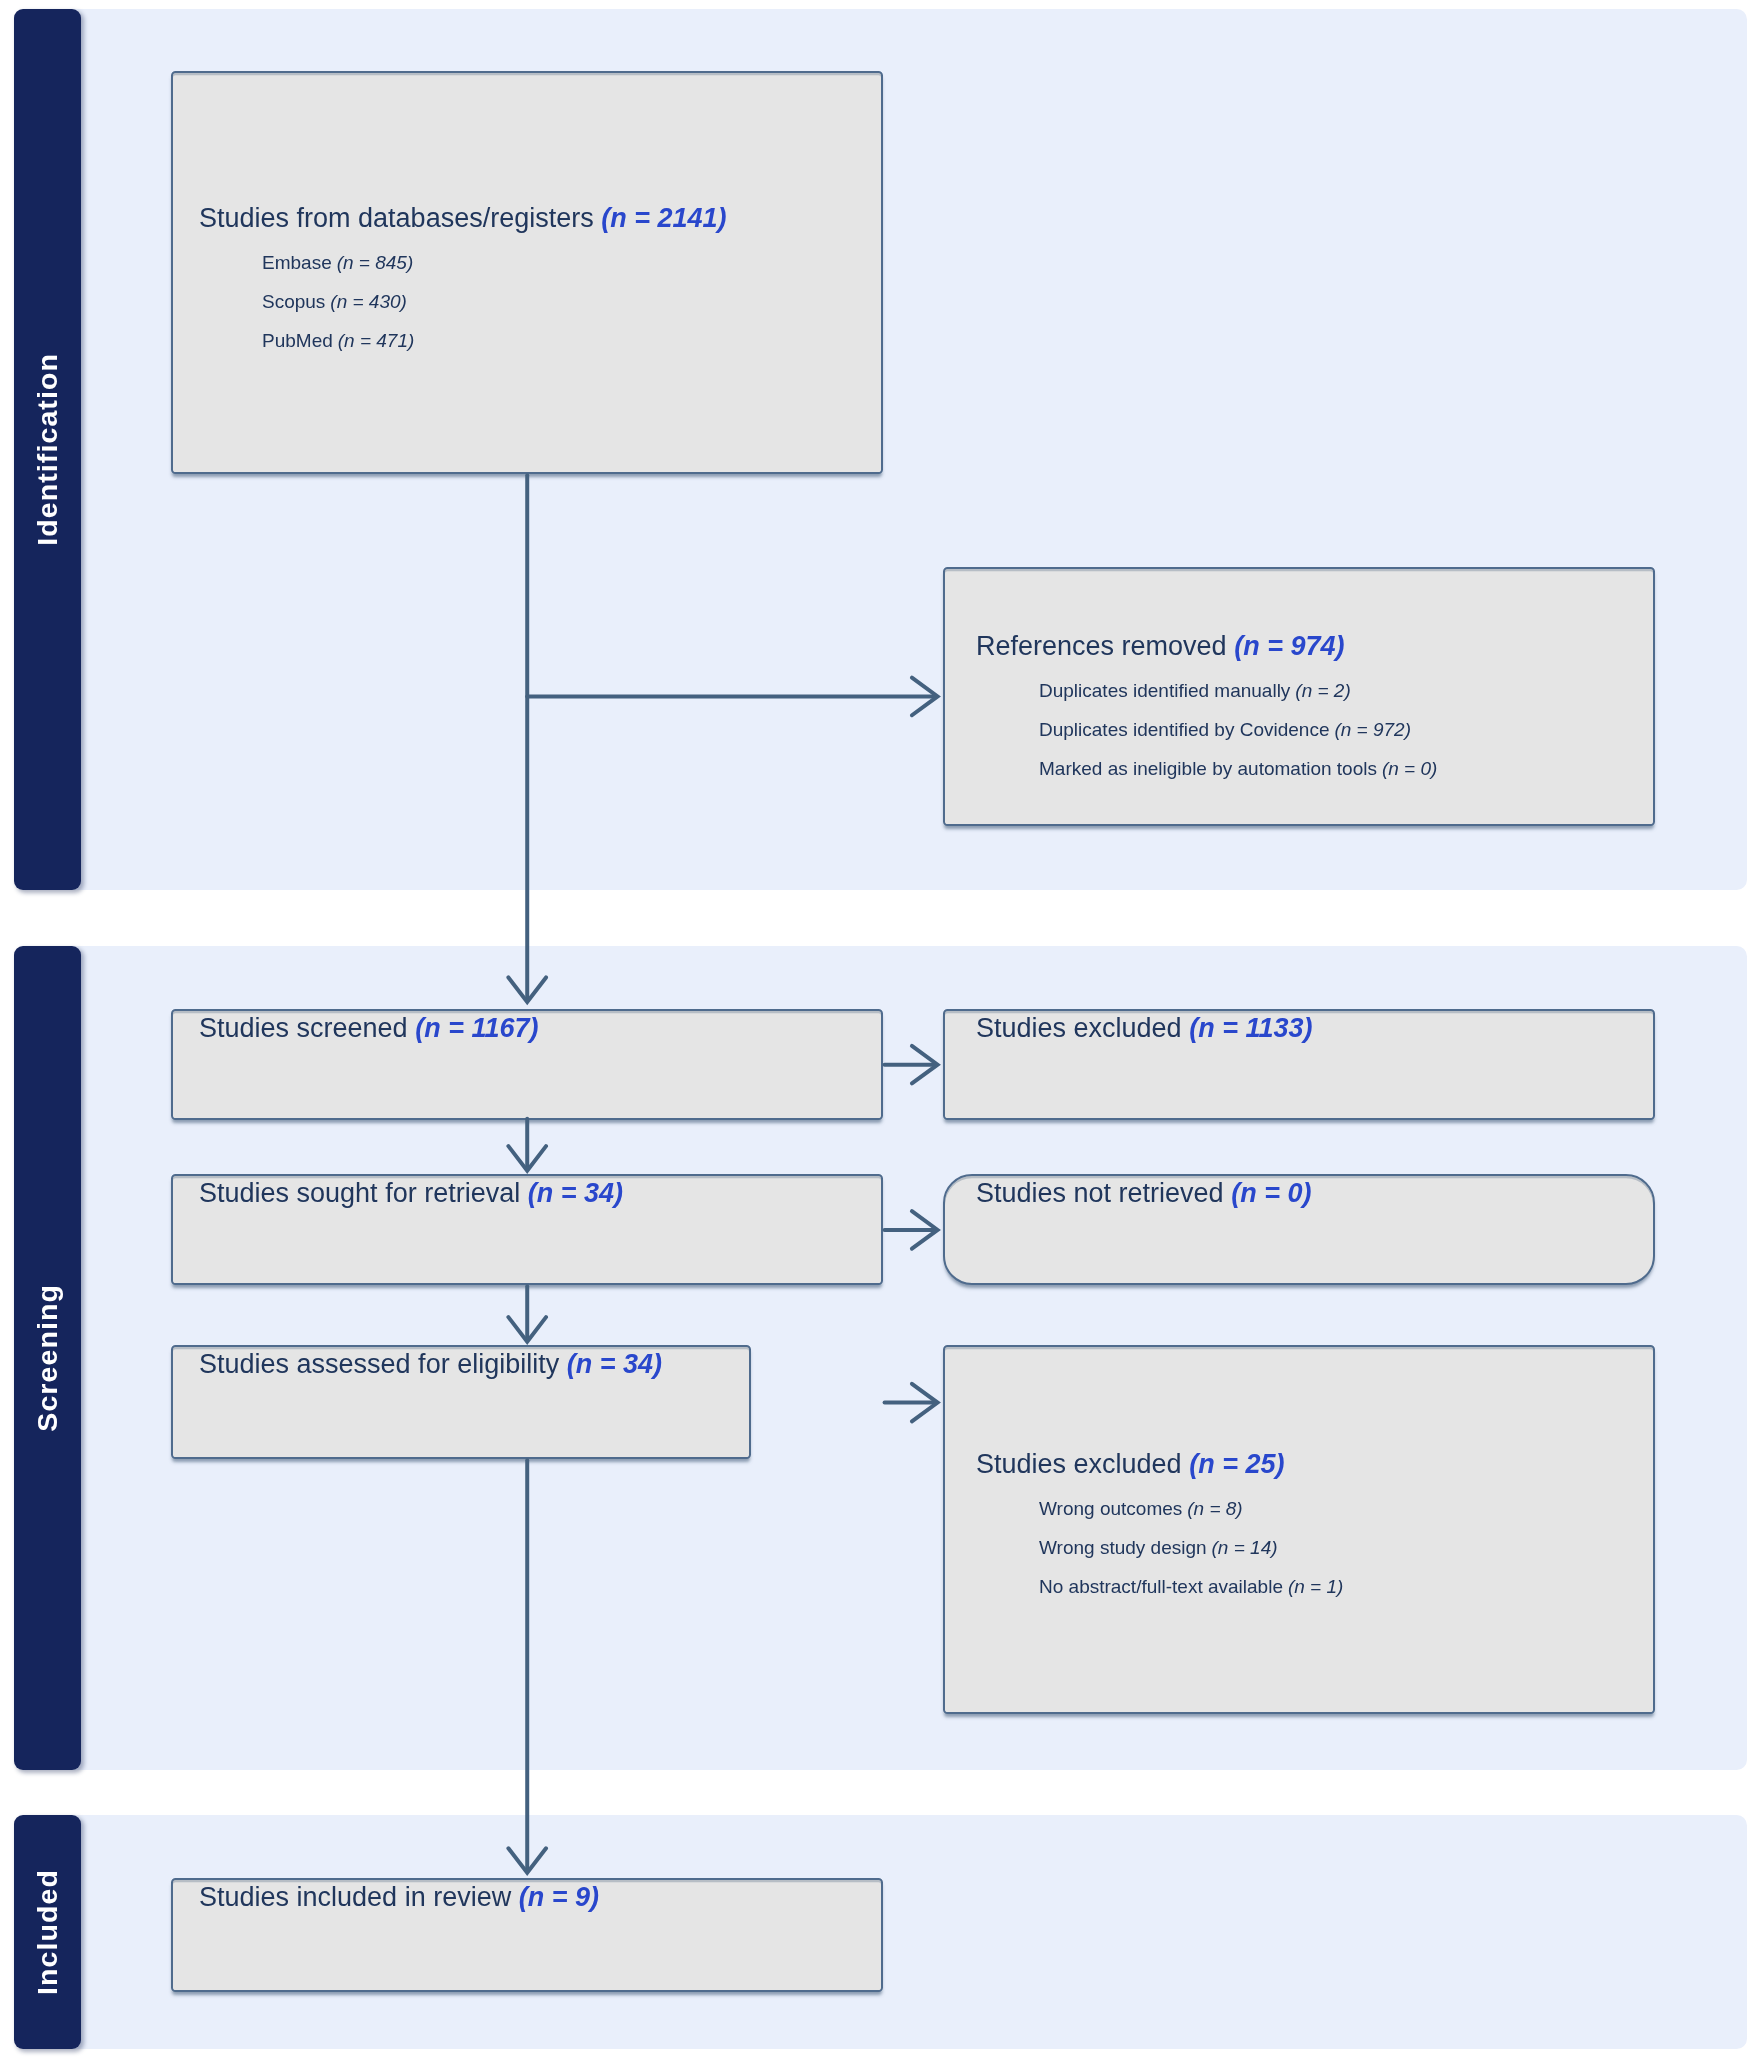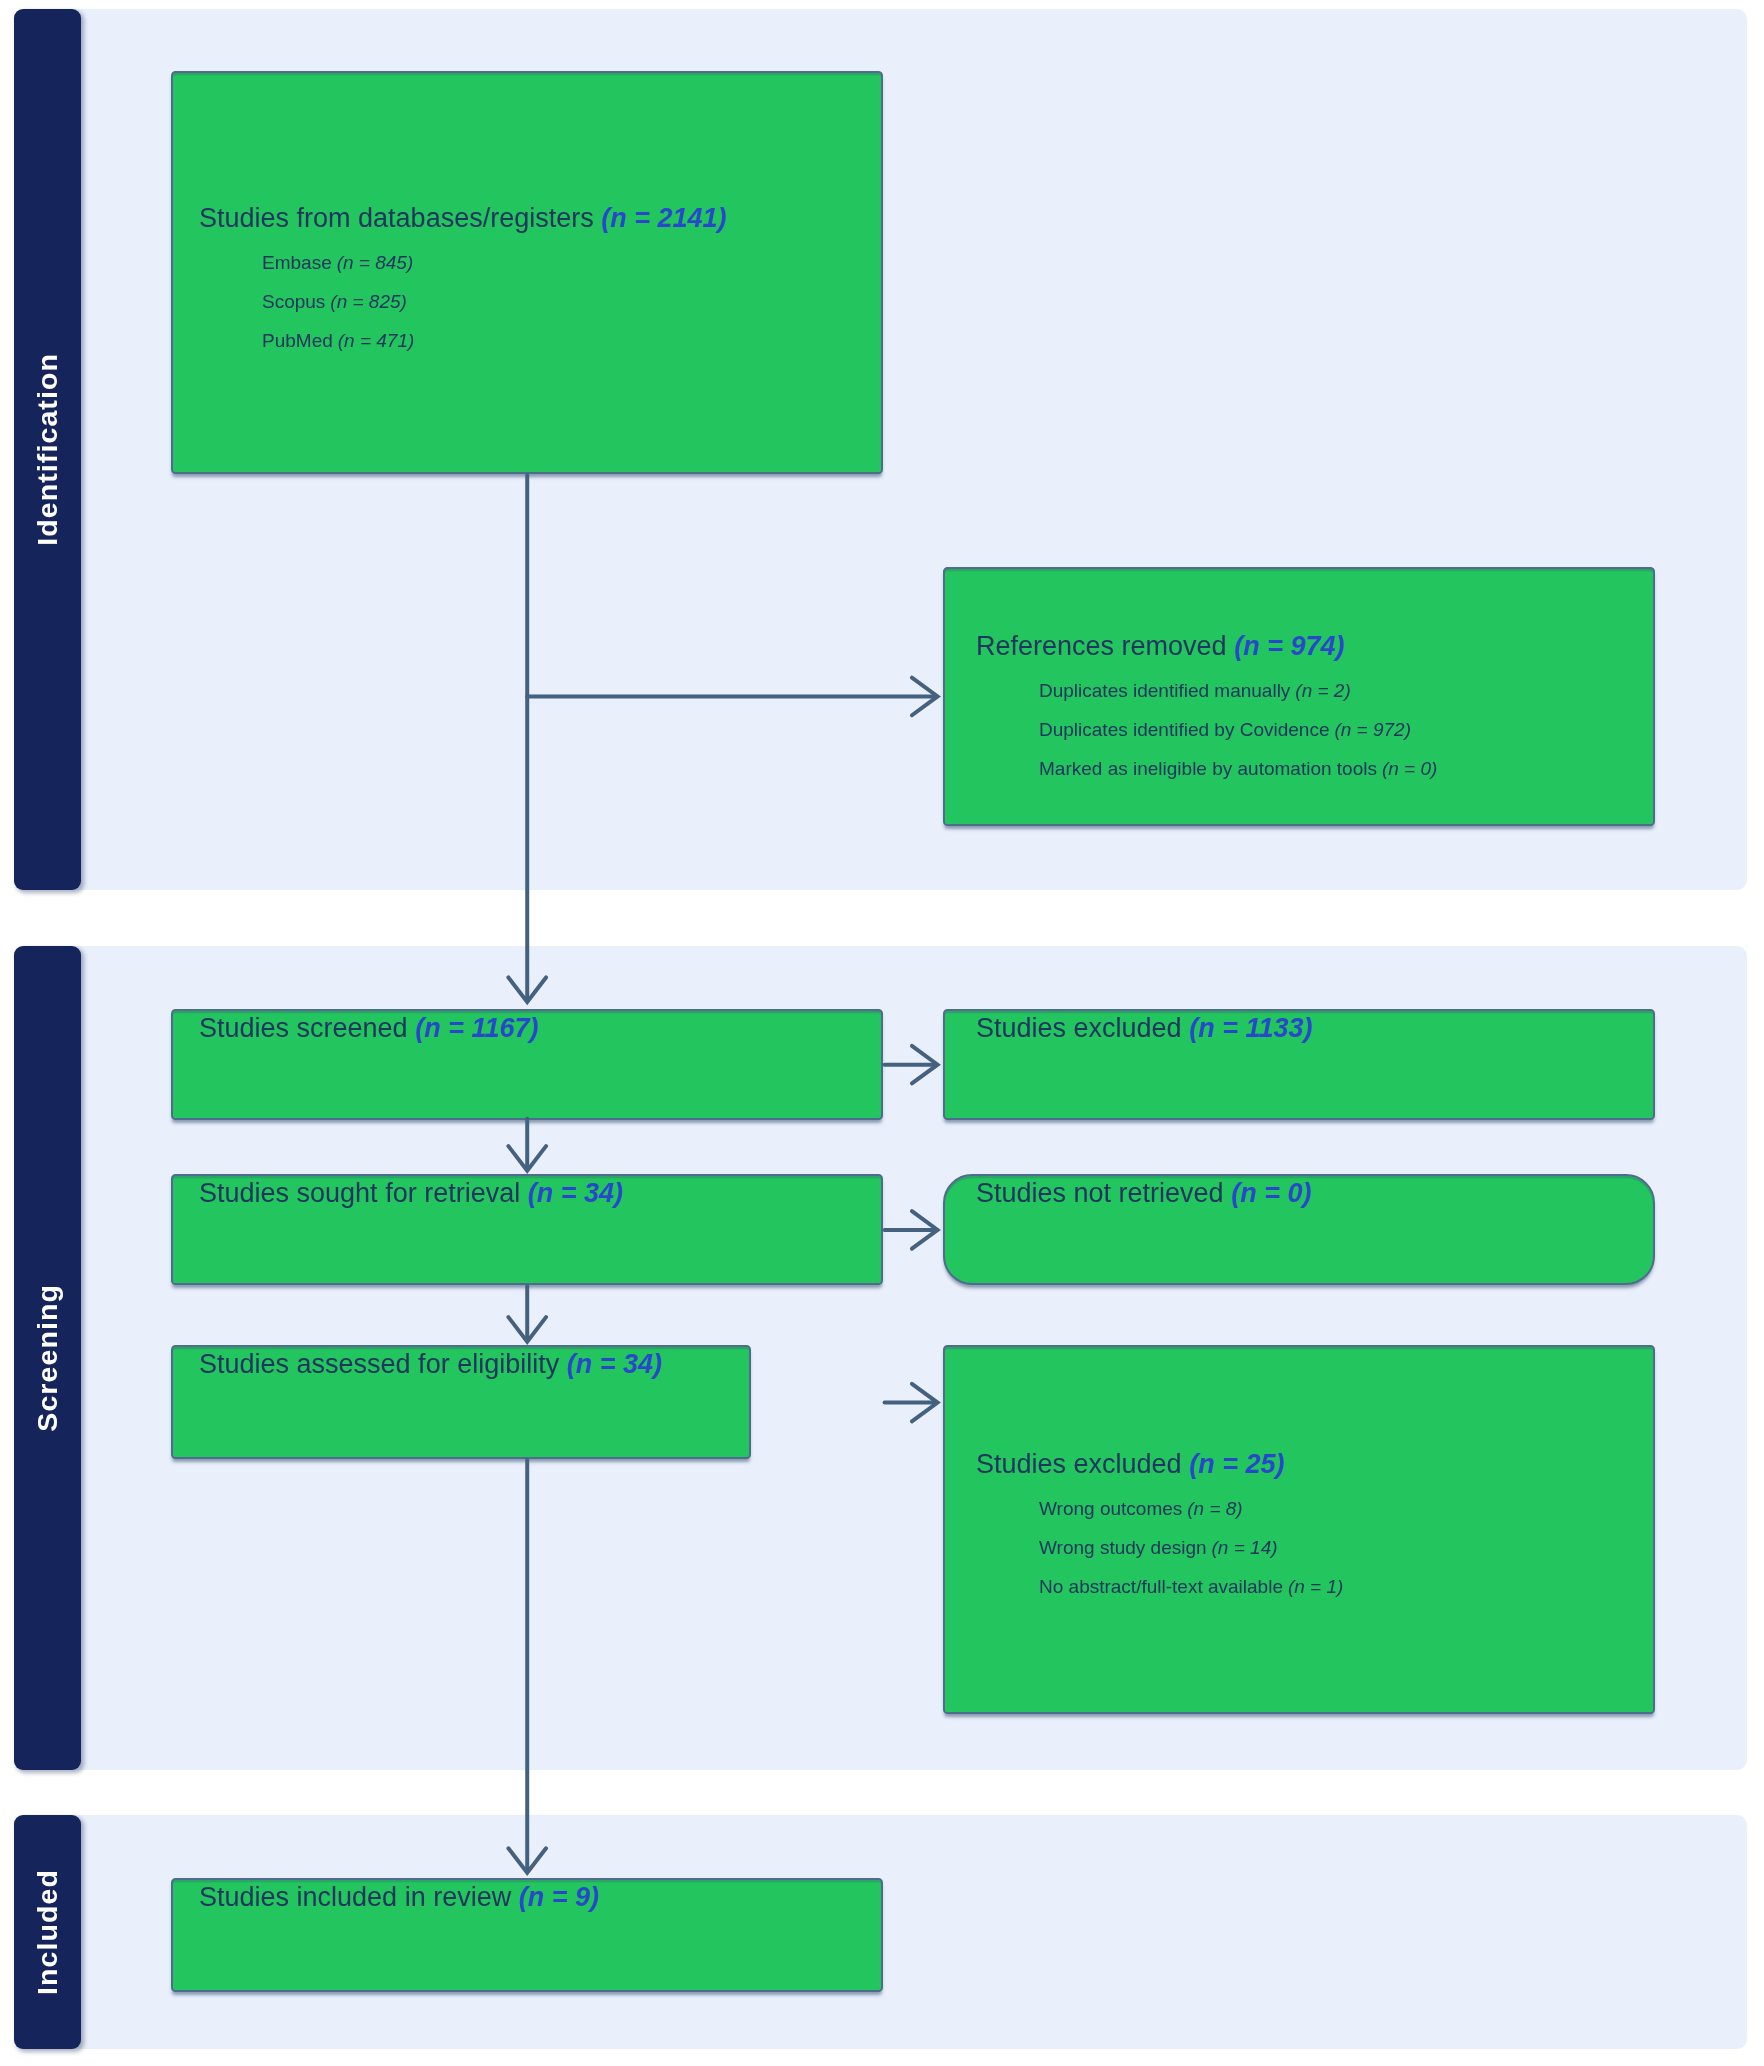--- a/index.html
+++ b/index.html
@@ -37,21 +37,21 @@
     writing-mode:vertical-rl;
     transform:rotate(180deg);
     color:#ffffff;
     font-weight:700;
     font-size:28.5px;
     letter-spacing:1.1px;
     white-space:nowrap;
   }
   .box{
     position:absolute;
-    background:#22c55e;
+    background:#e5e5e5;
     border:2.3px solid var(--box-border);
     border-radius:4.6px;
     box-shadow:0 4px 3.4px -1.1px rgba(60,85,115,0.55), inset 0 2.3px 0 rgba(60,85,115,0.28);
     box-sizing:border-box;
     font-size:27px;
     line-height:34px;
   }
   .box.centered{display:flex;align-items:flex-start;}
   .box-title{white-space:nowrap;}
   .count{
@@ -117,21 +117,21 @@
     <path d="M925 2562 L925 3278"></path>
     <path d="M892 3243 L925 3286 L958 3243"></path>
   </svg>
 
   <div class="box pad" style="left:171px;top:71px;width:712px;height:403px;padding:128px 17px 0 26px;">
     <div class="box-title">
       <span>Studies from databases/registers</span><span class="count">(n = 2141)</span>
     </div>
     <ul class="box-list">
         <li><span>Embase</span><span class="item-count">(n = 845)</span></li>
-        <li><span>Scopus</span><span class="item-count">(n = 825)</span></li>
+        <li><span>Scopus</span><span class="item-count">(n = 430)</span></li>
         <li><span>PubMed</span><span class="item-count">(n = 471)</span></li>
       </ul>
   </div>
 
   <div class="box pad" style="left:943px;top:567px;width:712px;height:259px;padding:60px 17px 0 31px;">
     <div class="box-title">
       <span>References removed</span><span class="count">(n = 974)</span>
     </div>
     <ul class="box-list">
         <li><span>Duplicates identified manually</span><span class="item-count">(n = 2)</span></li>

